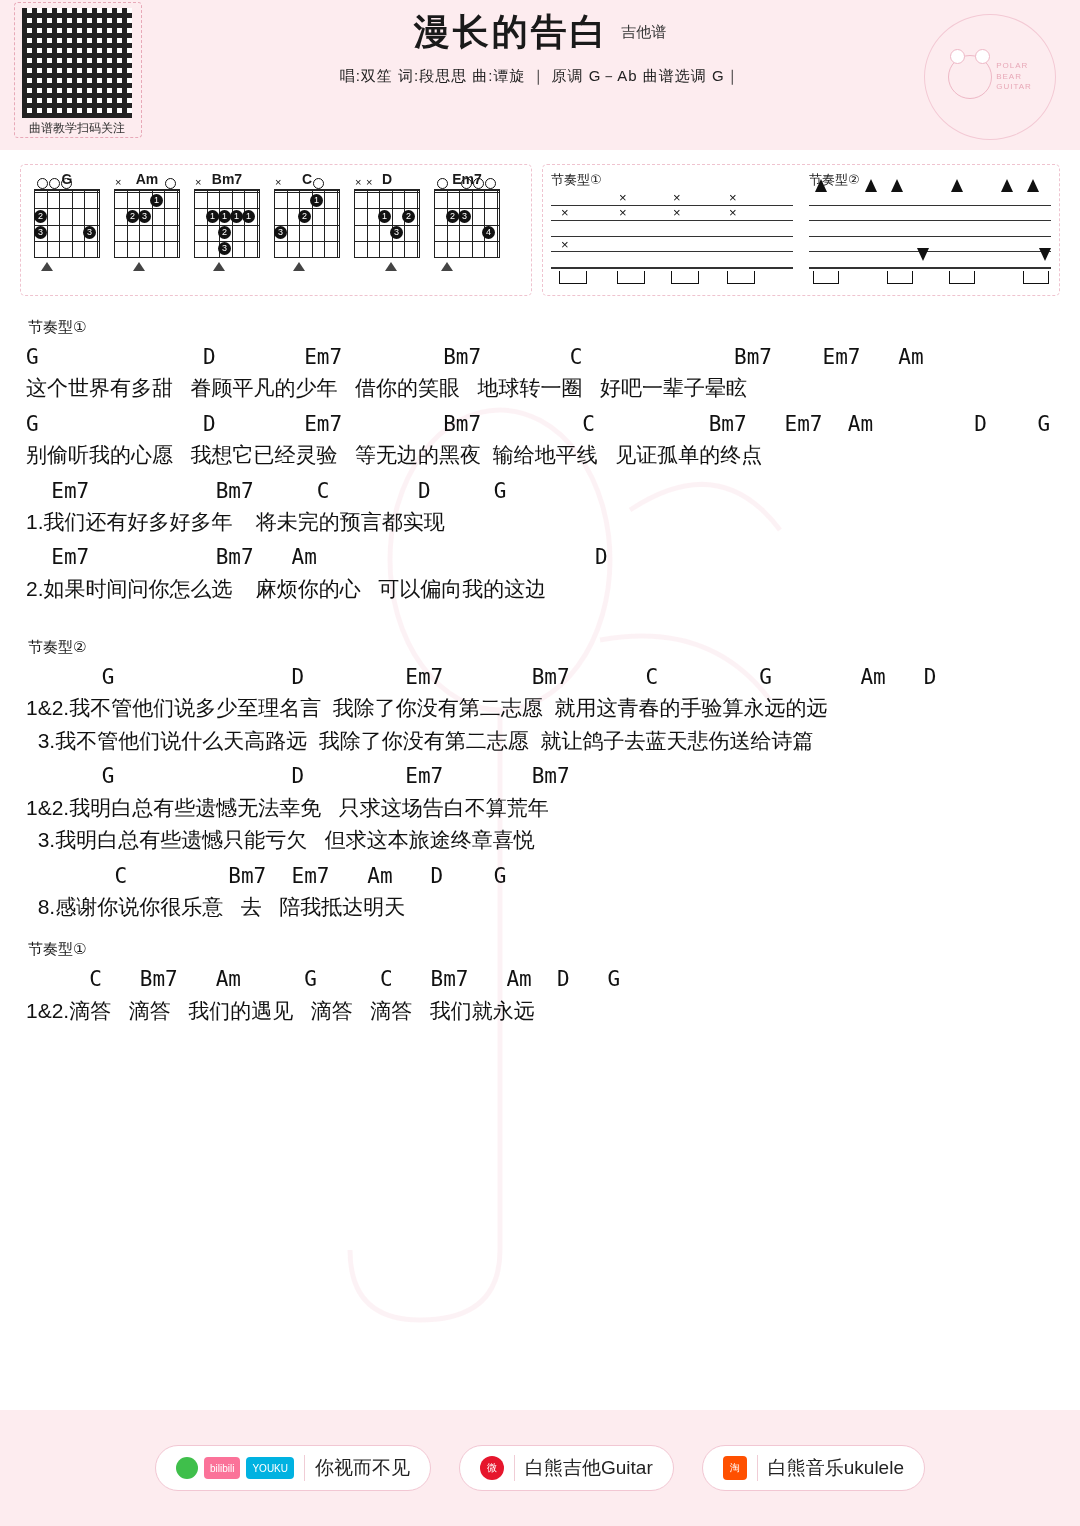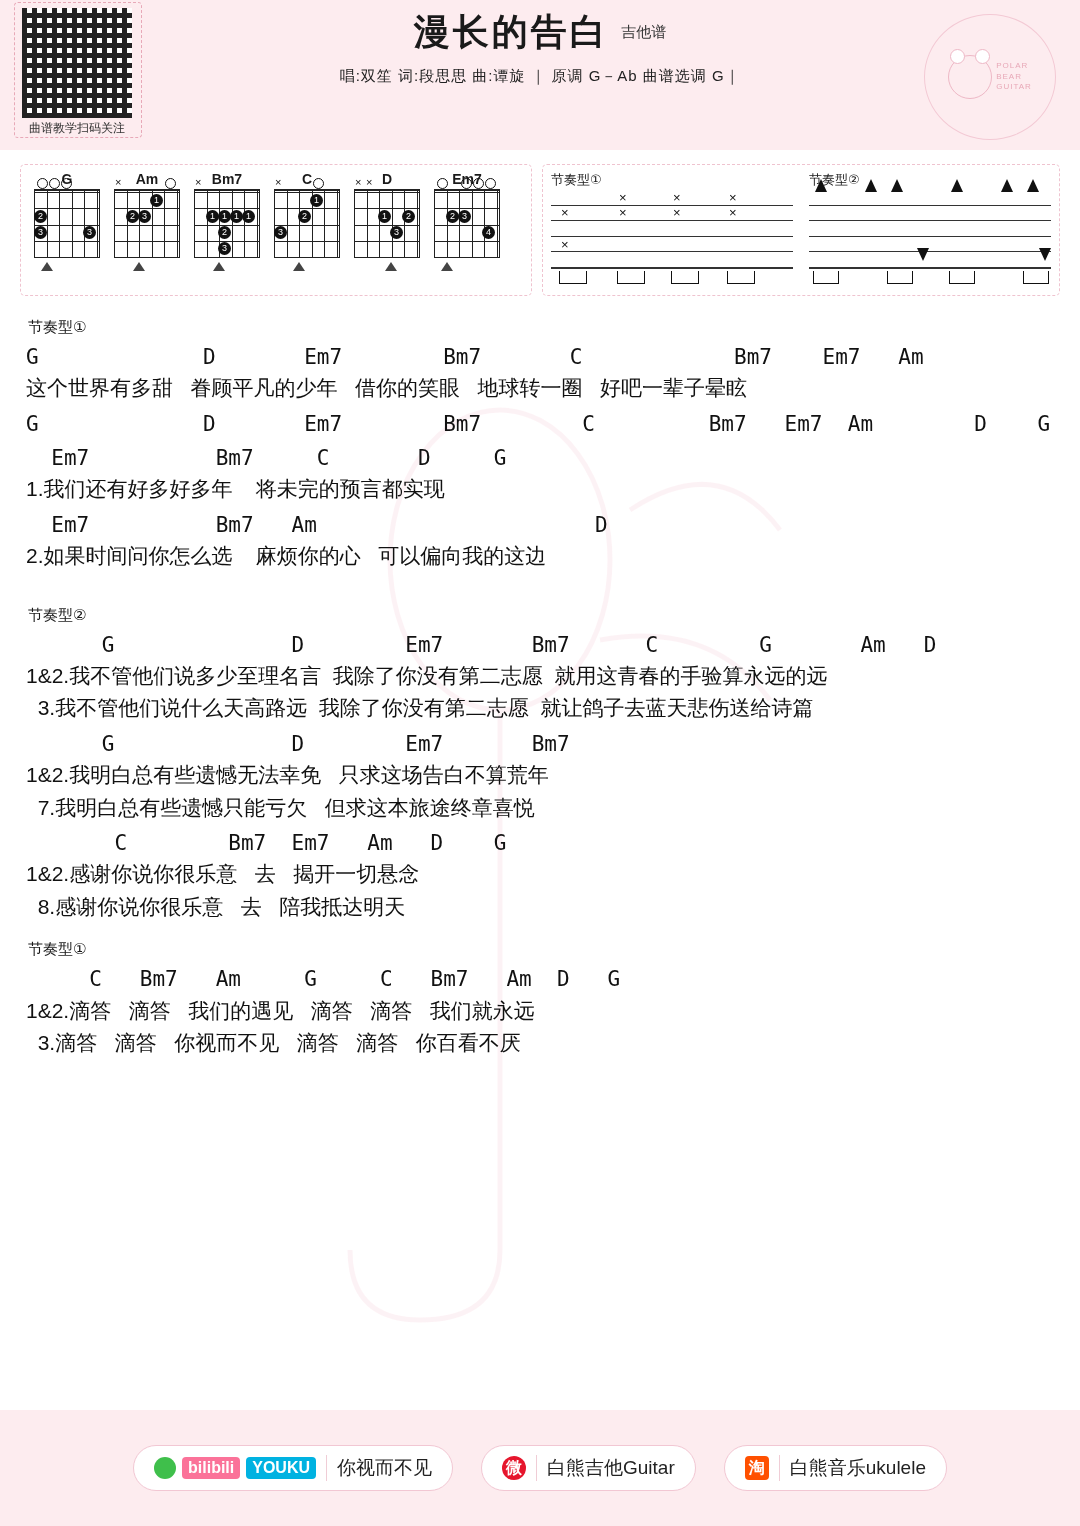--- a/index.html
+++ b/index.html
@@ -140,21 +140,21 @@
     background:#fdecef;display:flex;align-items:center;justify-content:center;gap:28px;
   }
   .fbtn{
     display:flex;align-items:center;gap:10px;background:#fff;
     border:1px solid #f2c7d3;border-radius:24px;height:44px;padding:0 20px;
     font-size:19px;color:#222;
   }
   .ficon{display:flex;align-items:center;gap:6px;}
   .badge{
     display:inline-flex;align-items:center;justify-content:center;
-    height:22px;border-radius:4px;color:#fff;font-size:16px;padding:0 6px;font-weight:bold;
+    height:22px;border-radius:4px;color:#fff;font-size:10px;padding:0 6px;font-weight:normal;
   }
   .b-wechat{background:#3fbf4b;border-radius:50%;width:22px;padding:0;}
   .b-bili{background:#fb7299;}
   .b-youku{background:#00b2e1;}
   .b-weibo{background:#e6162d;border-radius:50%;width:24px;height:24px;padding:0;}
   .b-tao{background:#ff5000;width:24px;height:24px;padding:0;}
   .divider{width:1px;height:26px;background:#f0cdd6;}
 </style>
 </head>
 <body>
@@ -319,44 +319,43 @@
       </g>
     </svg>
   </div>
 
   <div class="sheet">
 
     <div class="sect-label">节奏型①</div>
     <div class="chordline">G             D       Em7        Bm7       C            Bm7    Em7   Am              D</div>
     <div class="lyricline">这个世界有多甜   眷顾平凡的少年   借你的笑眼   地球转一圈   好吧一辈子晕眩</div>
     <div class="chordline">G             D       Em7        Bm7        C         Bm7   Em7  Am        D    G</div>
+    <div class="lyricline">别偷听我的心愿   我想它已经灵验   等无边的黑夜  输给地平线   见证孤单的终点</div>
     <div class="chordline">  Em7          Bm7     C       D     G</div>
     <div class="lyricline">1.我们还有好多好多年    将未完的预言都实现</div>
     <div class="chordline">  Em7          Bm7   Am                      D</div>
     <div class="lyricline">2.如果时间问你怎么选    麻烦你的心   可以偏向我的这边</div>
 
     <div class="gap-lg"></div>
 
     <div class="sect-label">节奏型②</div>
     <div class="chordline">      G              D        Em7       Bm7      C        G       Am   D</div>
     <div class="lyricline">1&amp;2.我不管他们说多少至理名言  我除了你没有第二志愿  就用这青春的手验算永远的远</div>
     <div class="lyricline">  3.我不管他们说什么天高路远  我除了你没有第二志愿  就让鸽子去蓝天悲伤送给诗篇</div>
     <div class="chordline">      G              D        Em7       Bm7</div>
     <div class="lyricline">1&amp;2.我明白总有些遗憾无法幸免   只求这场告白不算荒年</div>
-    <div class="lyricline">  7.我明白总有些遗憾只能亏欠   但求这本旅途终章喜悦</div>
+    <div class="lyricline">  3.我明白总有些遗憾只能亏欠   但求这本旅途终章喜悦</div>
     <div class="chordline">       C        Bm7  Em7   Am   D    G</div>
-    <div class="lyricline">1&amp;2.感谢你说你很乐意   去   揭开一切悬念</div>
     <div class="lyricline">  8.感谢你说你很乐意   去   陪我抵达明天</div>
 
     <div class="gap-md"></div>
 
     <div class="sect-label">节奏型①</div>
     <div class="chordline">     C   Bm7   Am     G     C   Bm7   Am  D   G</div>
     <div class="lyricline">1&amp;2.滴答   滴答   我们的遇见   滴答   滴答   我们就永远</div>
-    <div class="lyricline">  3.滴答   滴答   你视而不见   滴答   滴答   你百看不厌</div>
   </div>
 
   <div class="footer">
 
     <div class="fbtn">
       <span class="ficon">
         <span class="badge b-wechat"></span>
         <span class="badge b-bili">bilibili</span>
         <span class="badge b-youku">YOUKU</span>
       </span>

